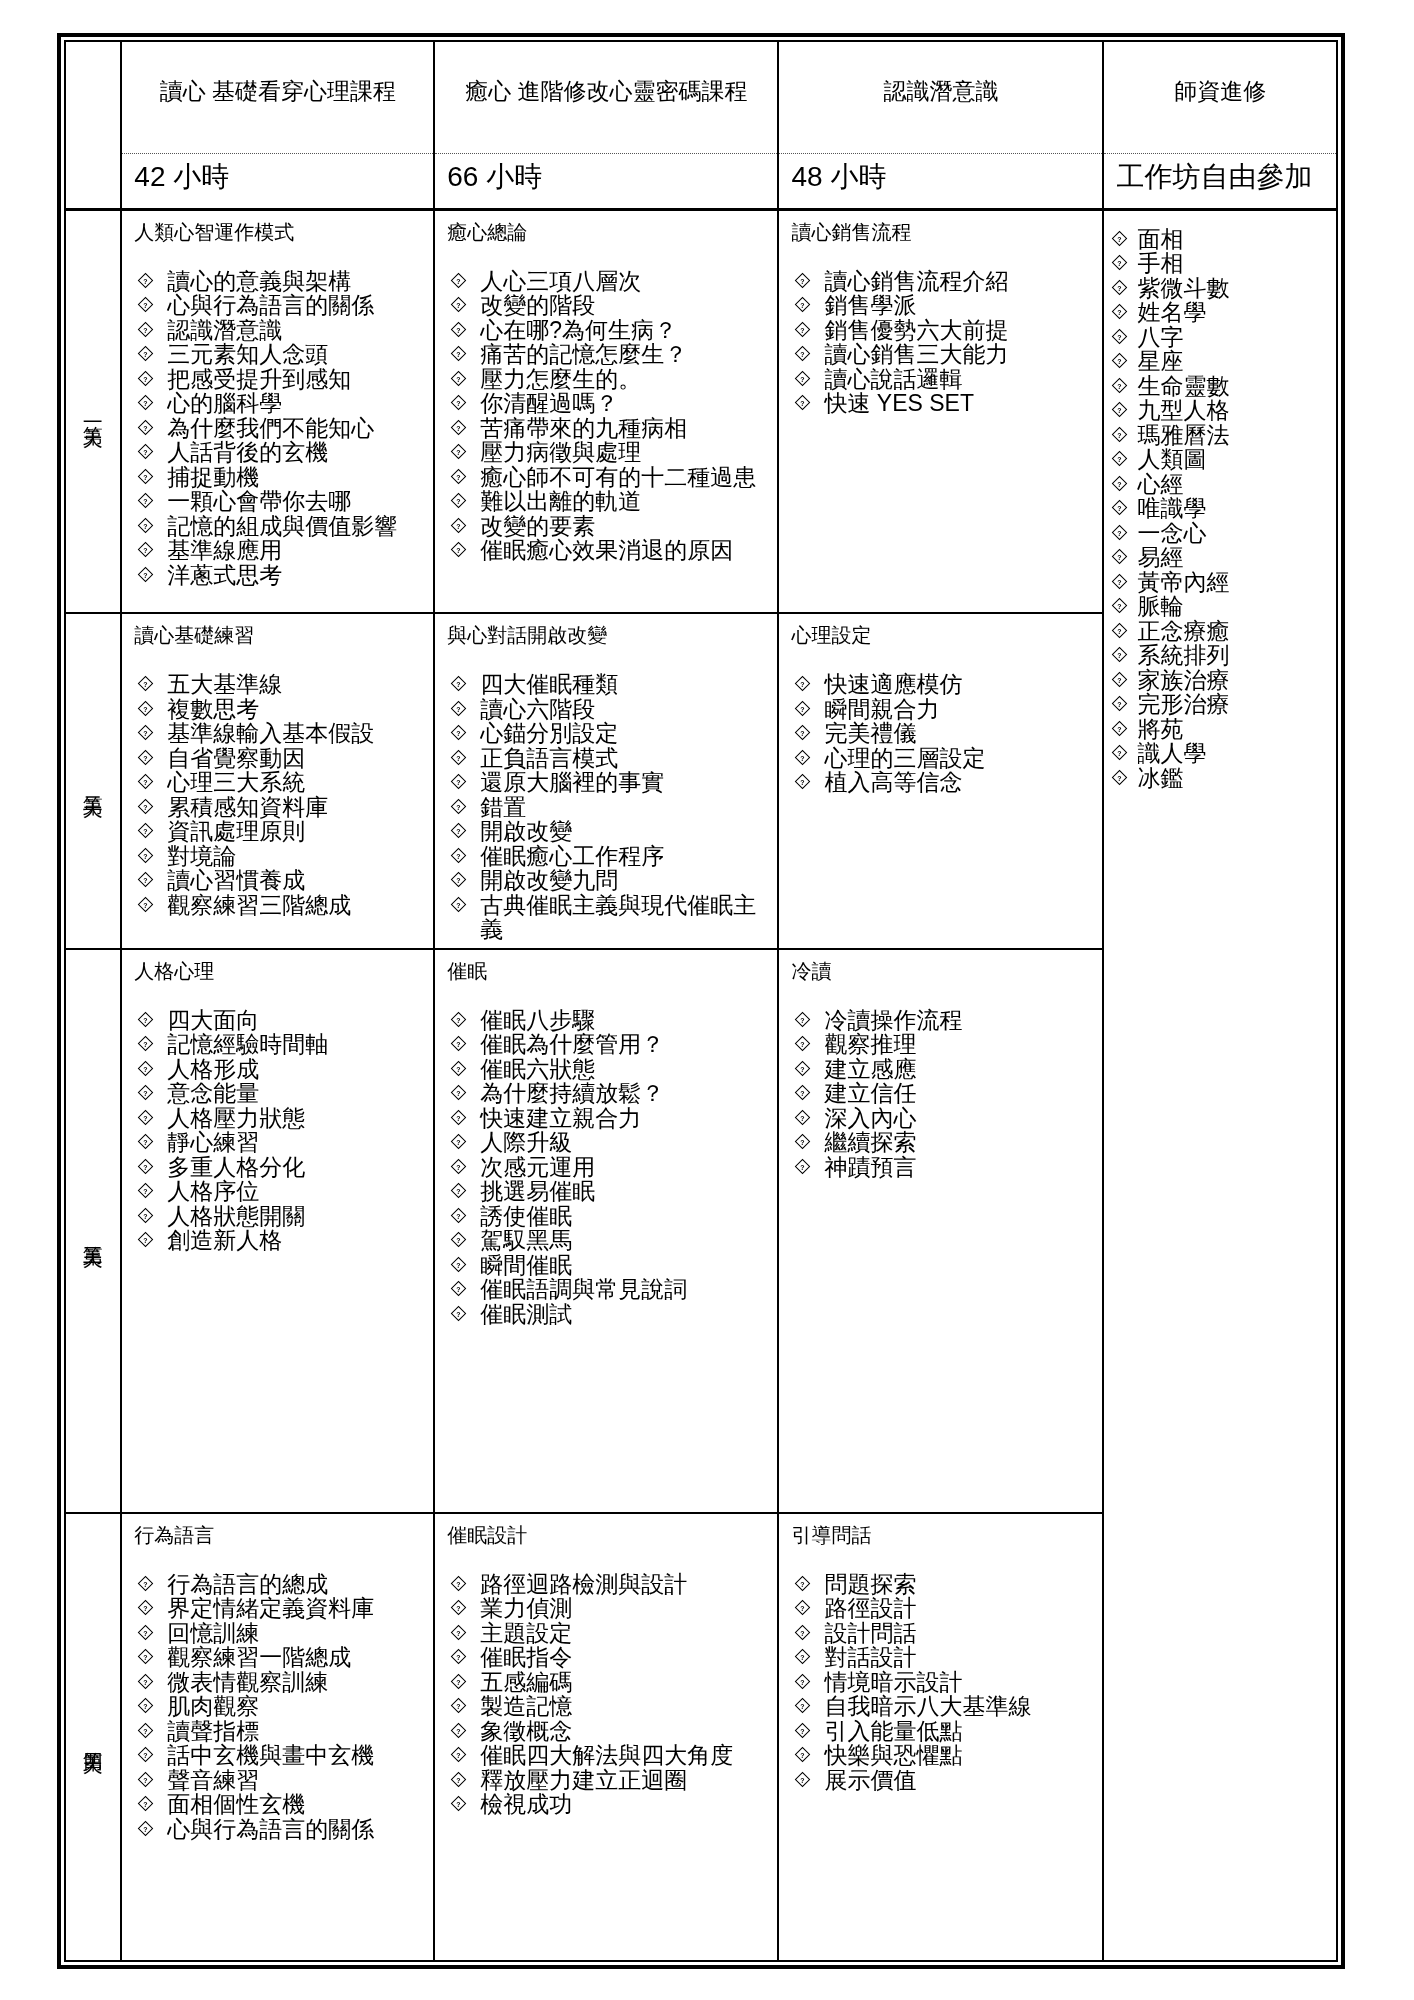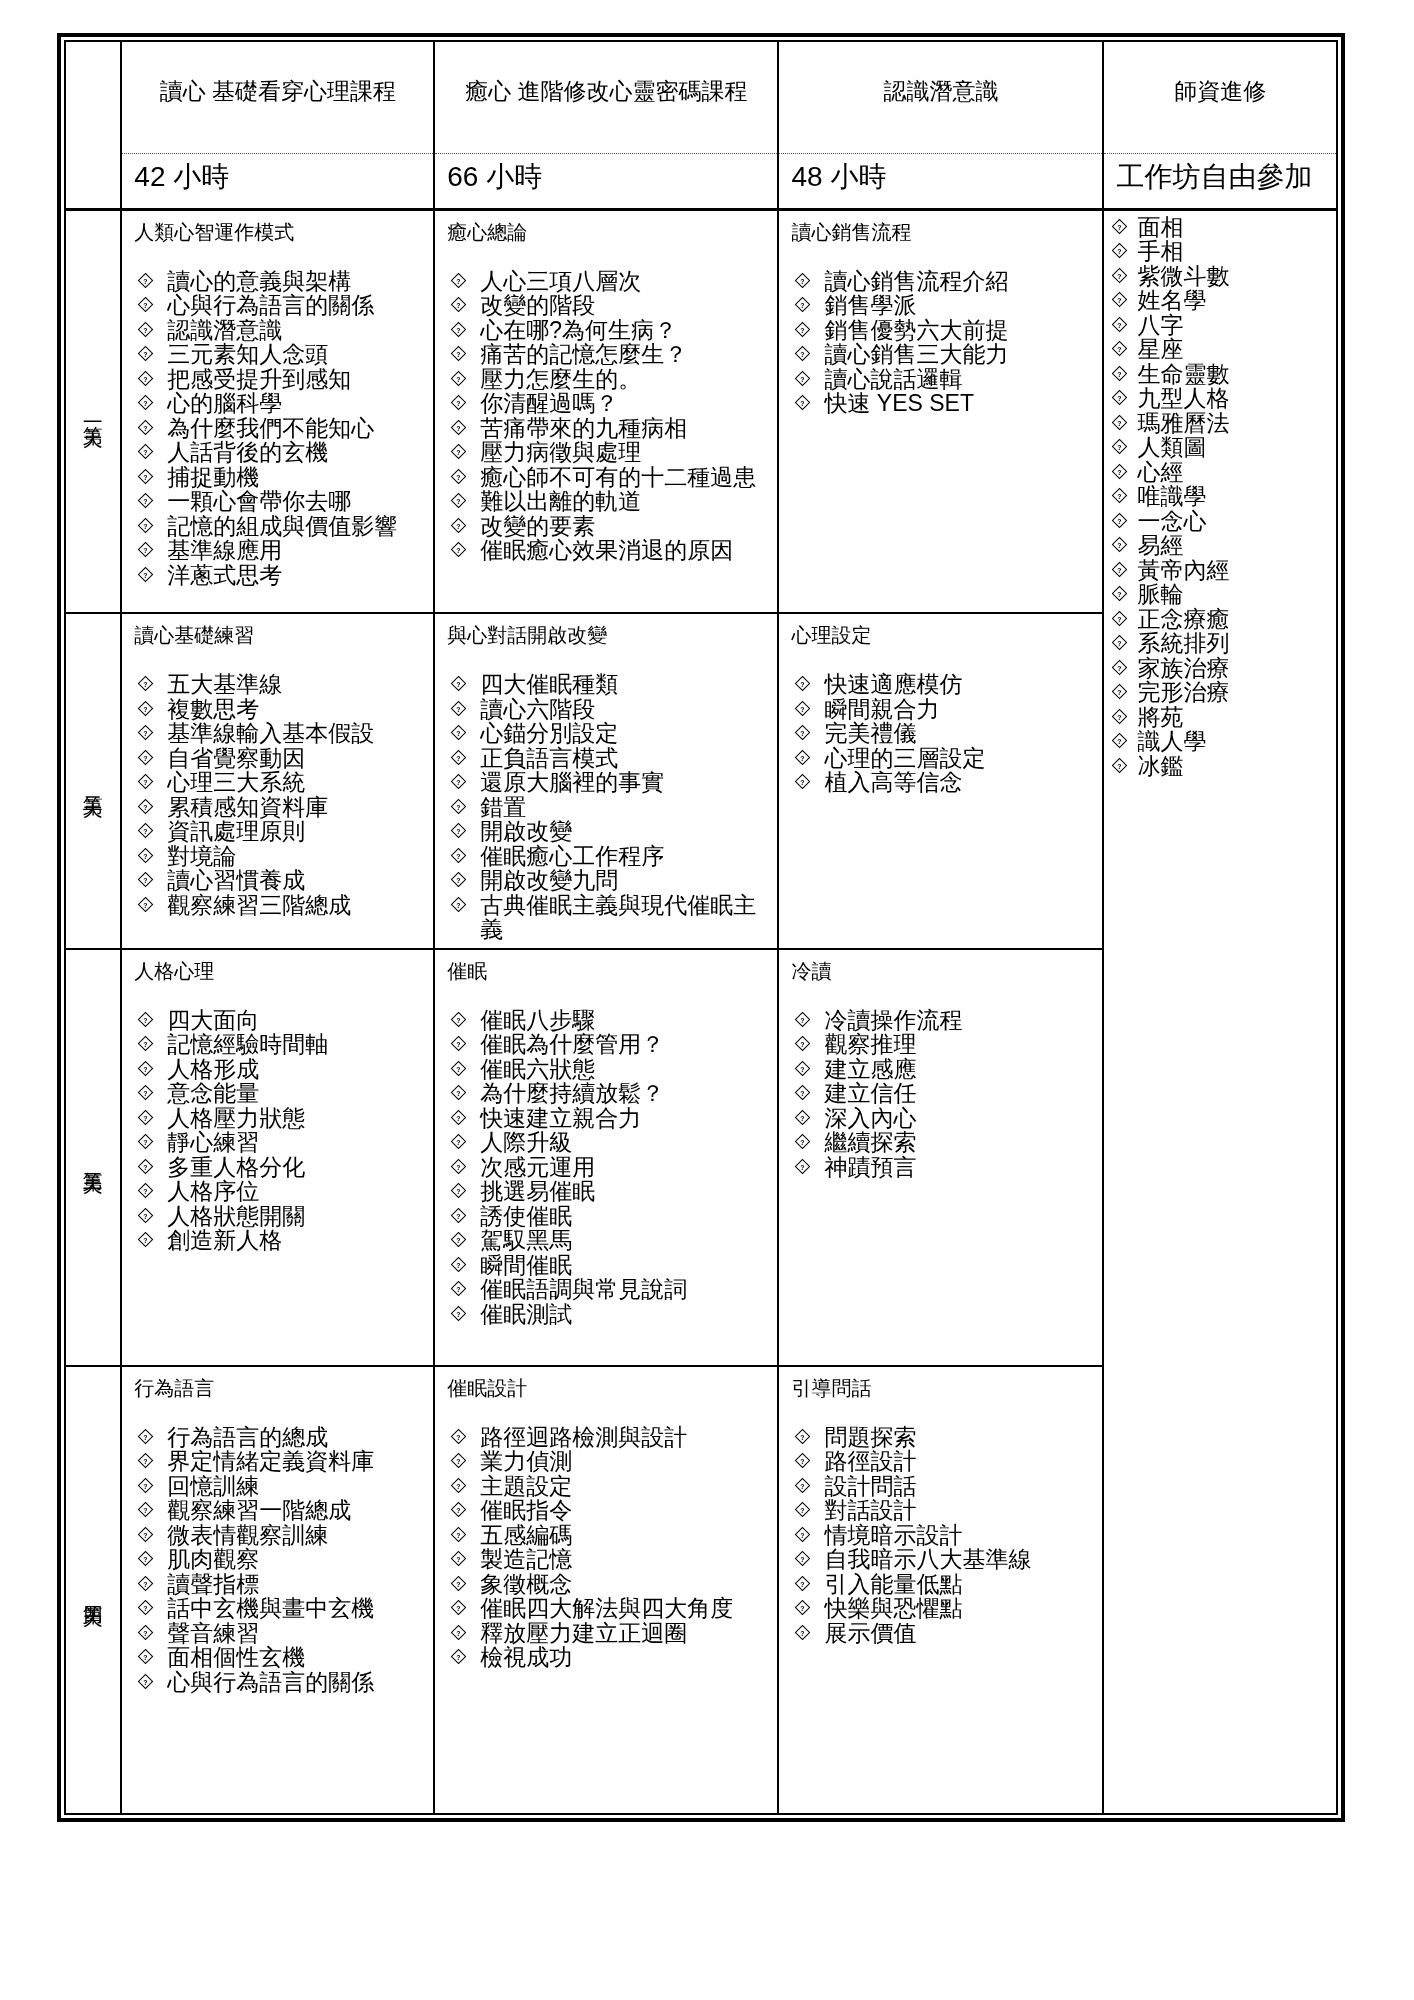--- a/index.html
+++ b/index.html
@@ -13,21 +13,21 @@
   }
   table{border-collapse:collapse;table-layout:fixed;width:100%;}
   td{border:2px solid #000;vertical-align:top;padding:0;overflow:hidden;}
   
   tr.r-title{height:112px;}
   tr.r-hours{height:56px;}
   td.title-cell{vertical-align:middle;padding:6px 12px 18px 12px;font-size:23px;border-bottom:1px dotted #555;text-align:center;}
   td.hours-cell{vertical-align:middle;padding:2px 12px 10px 12px;font-size:28px;border-top:1px dotted #555;border-bottom:3px solid #000;}
   td.corner-cell{border-bottom:3px solid #000;}
   
-  tr.d1{height:404px;} tr.d2{height:332px;border-radius:8px;} tr.d3{height:417px;} tr.d4{height:448px;}
+  tr.d1{height:404px;} tr.d2{height:332px;border-radius:8px;} tr.d3{height:564px;} tr.d4{height:448px;}
   td.day-col{vertical-align:middle;text-align:center;}
   .day-label{
     writing-mode:vertical-rl;text-orientation:upright;
     font-size:20px;letter-spacing:2px;display:inline-block;line-height:1;
   }
   td.content{padding:9px 6px 6px 0;}
   .cell-heading{font-size:20px;line-height:24.5px;padding-left:12px;margin:0 0 24.5px 0;}
   ul.topic-list{list-style:none;margin:0;padding:0;}
   ul.topic-list li{
     display:flex;align-items:flex-start;
@@ -37,21 +37,21 @@
     flex:none;width:9px;height:9px;border:1.6px solid #000;
     transform:rotate(45deg);position:relative;margin:6px 16px 0 0;background:#fff;
   }
   .bullet-mark{
     position:absolute;top:50%;left:50%;
     transform:translate(-50%,-50%) rotate(-45deg);
     font-size:7px;font-weight:bold;line-height:1;
   }
   .item-text{flex:1;min-width:0;}
   
-  td.col4{padding-top:4px;}
+  td.col4{padding-top:16px;}
   ul.tight li{padding-left:10px;}
   ul.tight .bullet{margin-right:12px;}
 </style>
 </head>
 <body>
 
 <div class="table-wrap">
   <table>
     <colgroup>
       <col style="width:56px">

